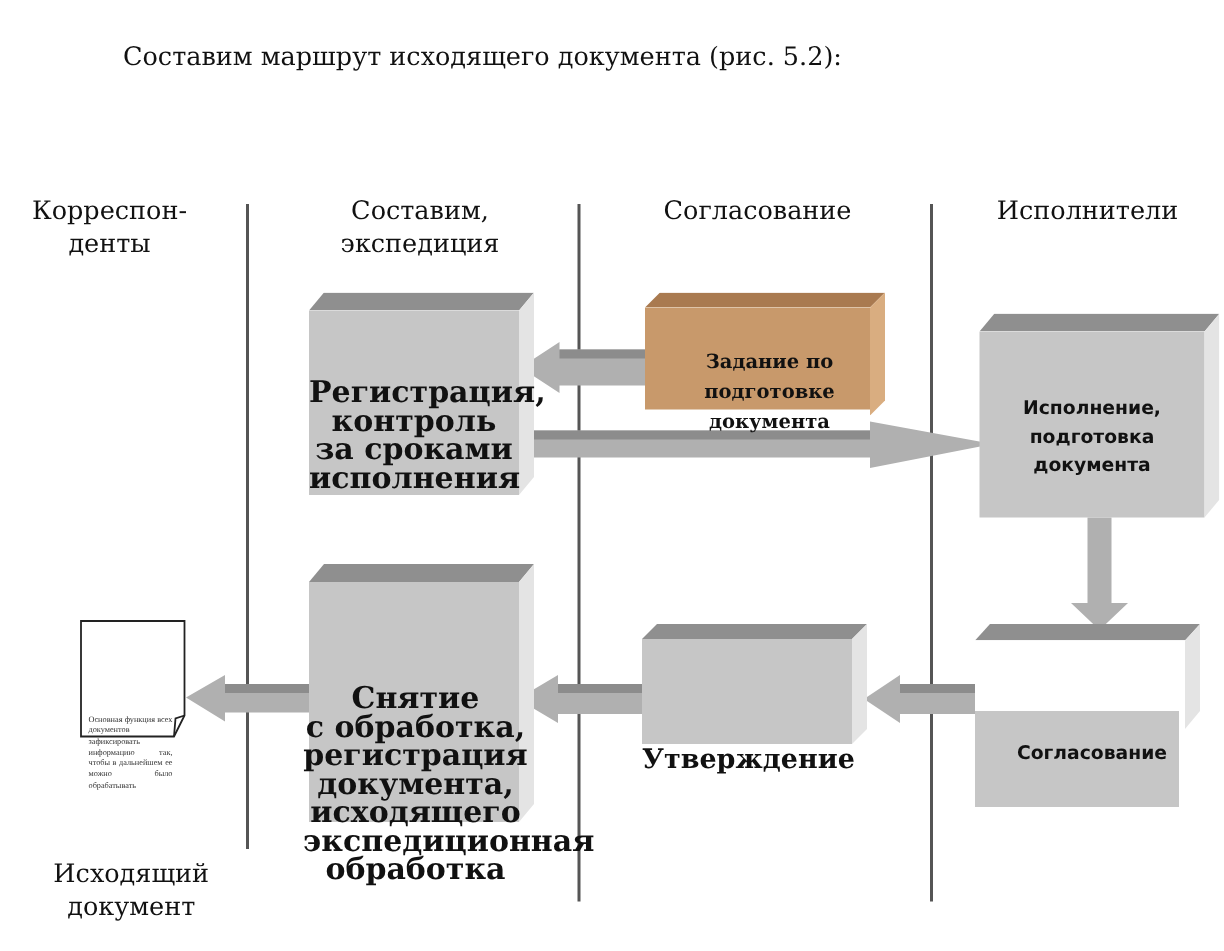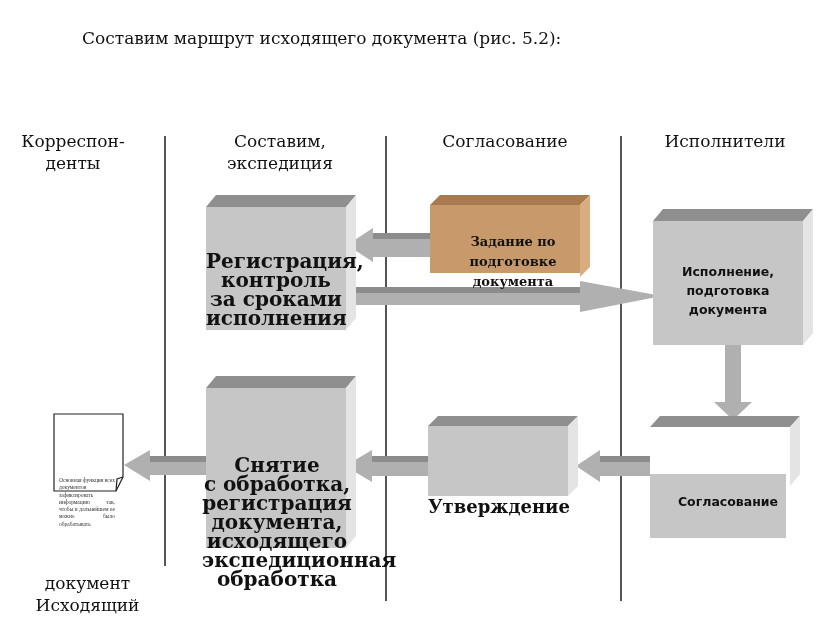--- a/index.html
+++ b/index.html
@@ -142,15 +142,15 @@
 
 <div class="abs" style="left:53px;top:413px;width:72px;height:125px;">
   <svg width="72" height="80" style="position:absolute;left:0;top:0;">
     <polygon points="1,1 70,1 70,64 63,78 1,78" fill="#fff" stroke="#222" stroke-width="1.2"></polygon>
     <polyline points="63,78 64,66 70,64" fill="none" stroke="#222" stroke-width="1.2"></polyline>
   </svg>
   <div class="doc-text" style="left:6px;top:64px;width:56px;">Основная функция всех документов зафиксировать информацию так, чтобы в дальнейшем ее можно было обрабатывать</div>
 </div>
 
 <div class="abs lane" style="left:20px;top:572px;width:135px;">
+  <div>Исходящий</div>
   <div>документ</div>
-  <div>Исходящий</div>
 </div>
 
 </body></html>

